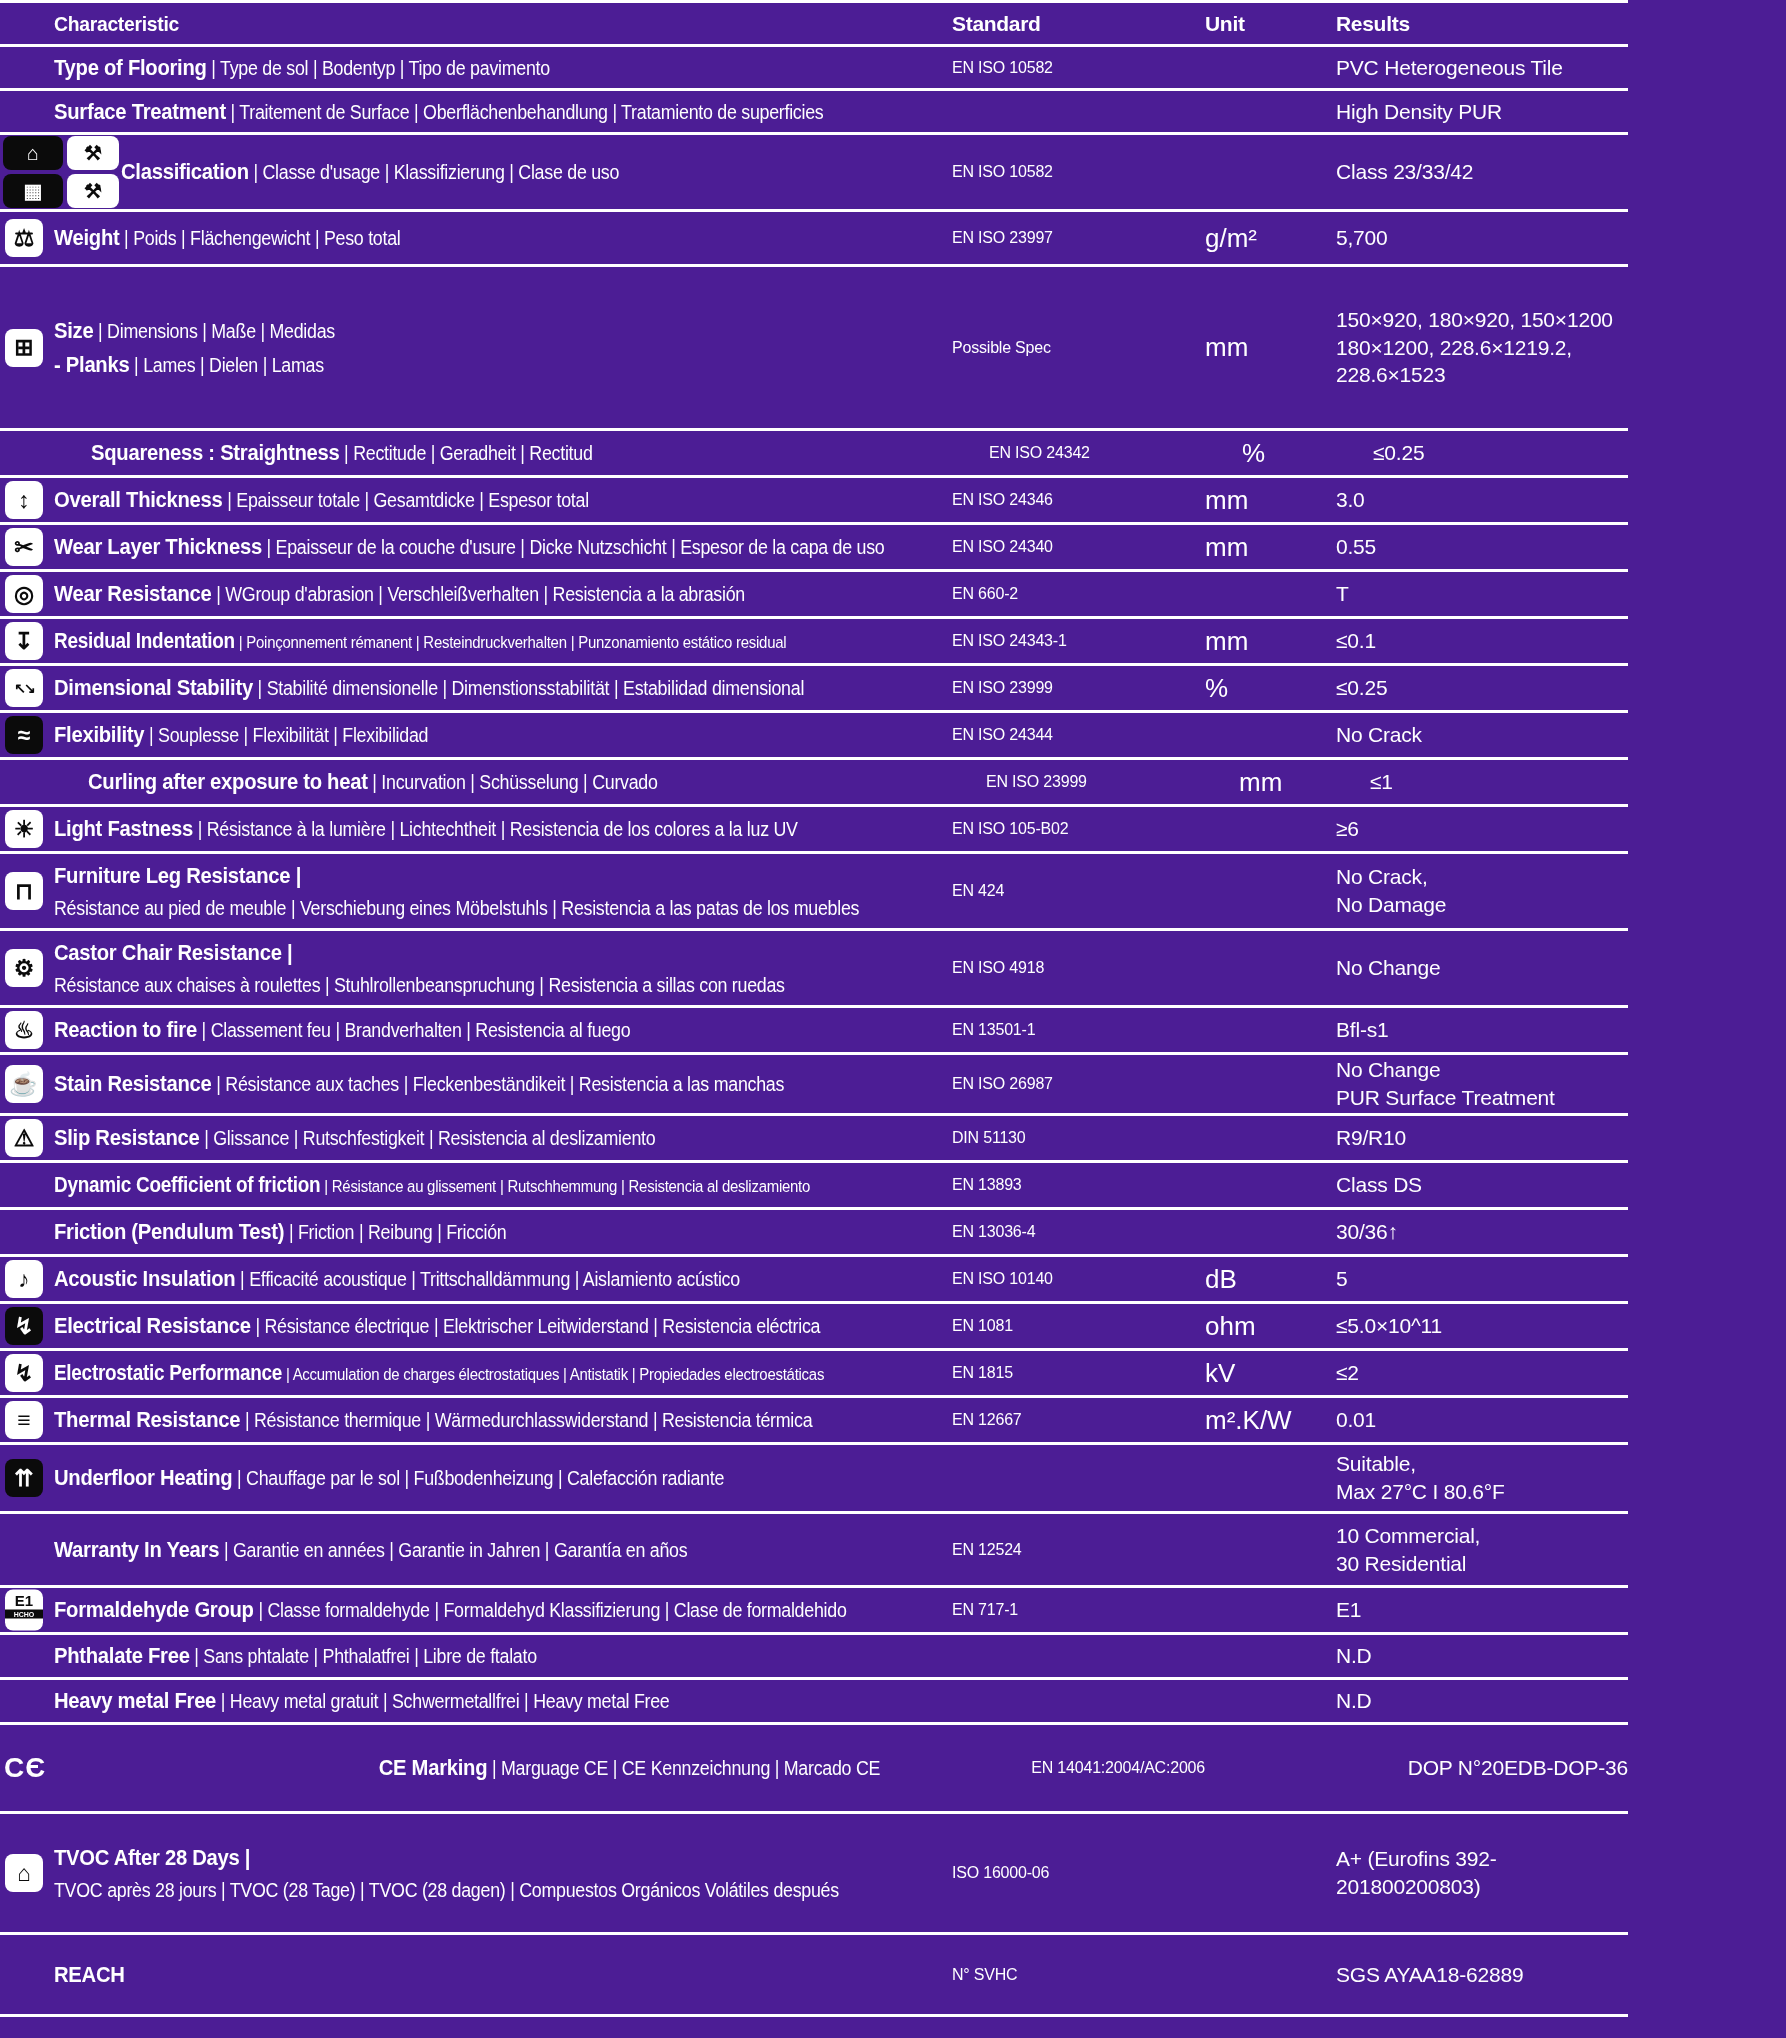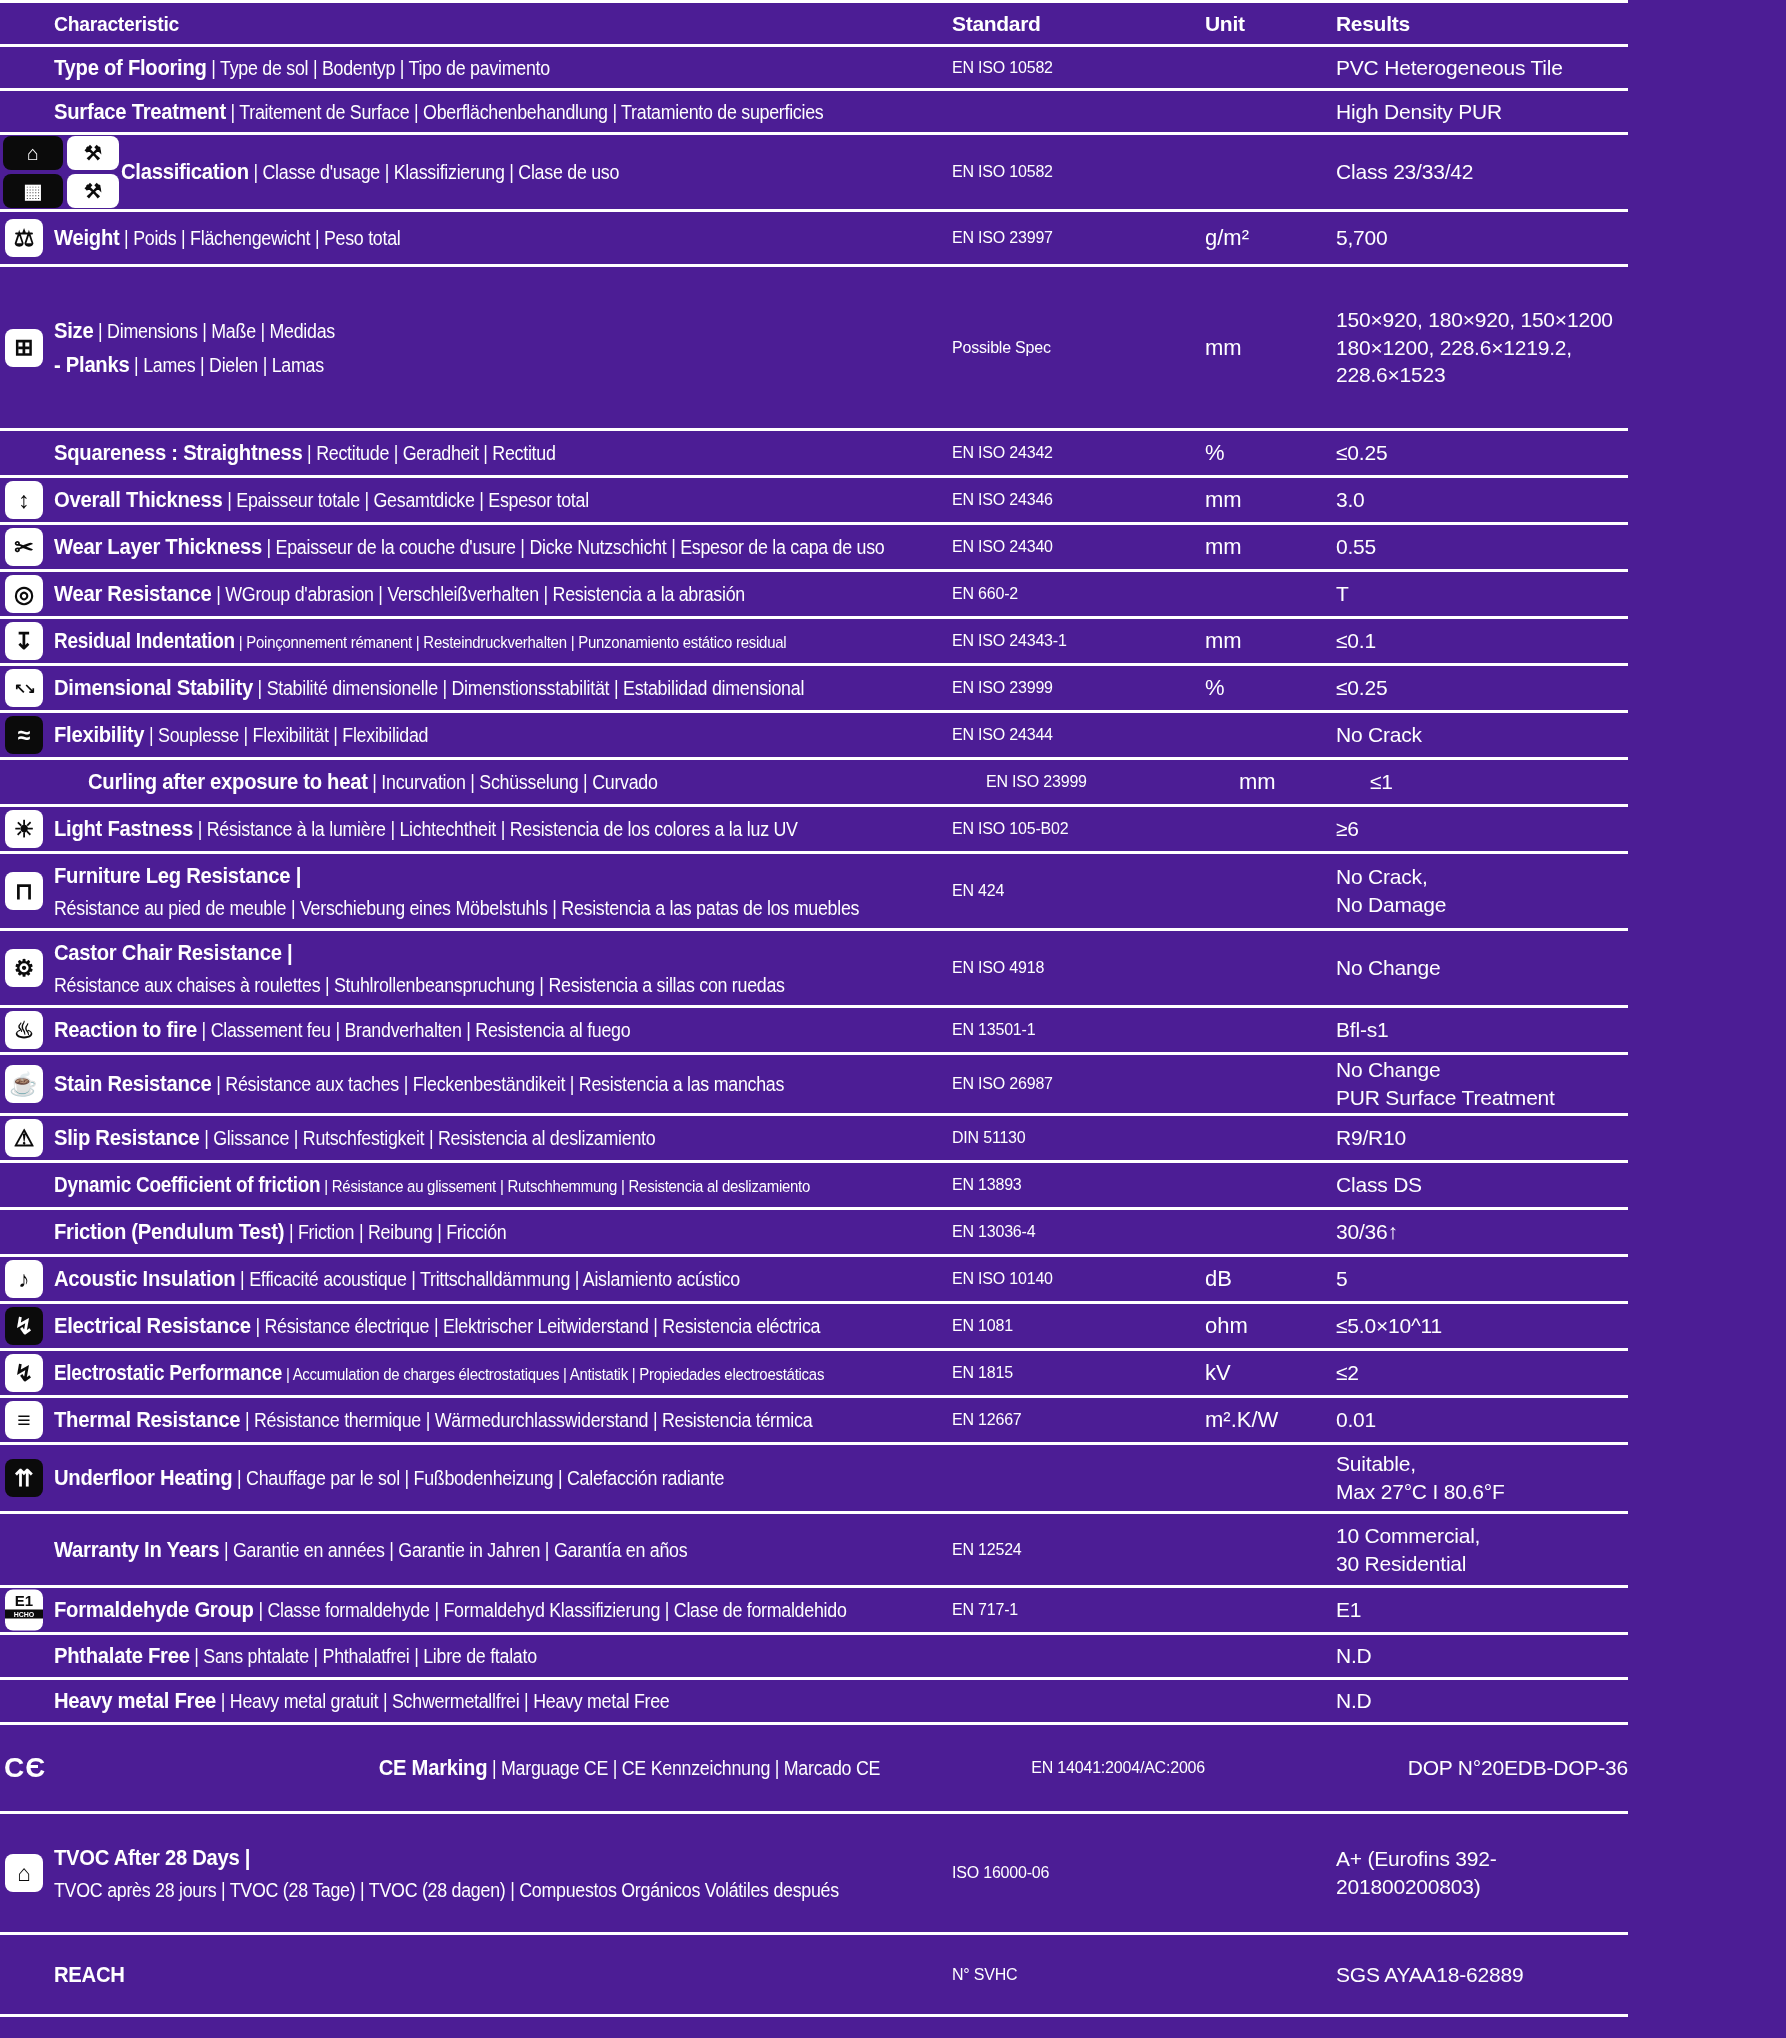--- a/index.html
+++ b/index.html
@@ -18,21 +18,21 @@
   .row{
     display:flex;align-items:center;
     border-bottom:3px solid #FFFFFF;
     box-sizing:border-box;
     position:relative;
   }
   .cell{box-sizing:border-box;flex:none;}
   .c-char{width:952px;padding-left:54px;position:relative;}
   .row.has-grid .c-char{padding-left:121px;}
   .c-std{width:253px;font-size:16px;letter-spacing:-0.2px;}
-  .c-unit{width:131px;font-size:22px;}
+  .c-unit{width:131px;font-size:26px;}
   .c-res{width:292px;font-size:21px;white-space:pre-line;line-height:1.32;letter-spacing:-0.2px;}
   .lines{transform:scaleX(0.92);transform-origin:0 50%;white-space:nowrap;}
   .line{line-height:1.35;}
   .line + .line{margin-top:4px;}
   .b{font-weight:bold;font-size:22px;letter-spacing:-0.3px;}
   .t{font-weight:normal;font-size:19.4px;letter-spacing:-0.3px;}
   .row.small-text .lines{transform:scaleX(0.86);}
   .row.small-text .t{font-size:17.4px;}
   .hdr .b{font-size:21px;}
   
@@ -129,21 +129,21 @@
             <div class="line"><span class="b">Size</span><span class="t"> | Dimensions | Maße | Medidas</span></div>
             <div class="line"><span class="b">- Planks</span><span class="t"> | Lames | Dielen | Lamas</span></div>
           </div>
         </div>
         <div class="cell c-std">Possible Spec</div>
         <div class="cell c-unit">mm</div>
         <div class="cell c-res">150×920, 180×920, 150×1200
 180×1200, 228.6×1219.2,
 228.6×1523</div>
       </div>
-      <div class="row" style="height: 47px;">
+      <div class="row" style="height: 47px; padding-left: 37px;">
         <div class="cell c-char">
           <div class="lines">
             <div class="line"><span class="b">Squareness : Straightness</span><span class="t"> | Rectitude | Geradheit | Rectitud</span></div>
           </div>
         </div>
         <div class="cell c-std">EN ISO 24342</div>
         <div class="cell c-unit">%</div>
         <div class="cell c-res">≤0.25</div>
       </div>
       <div class="row" style="height: 47px;">

